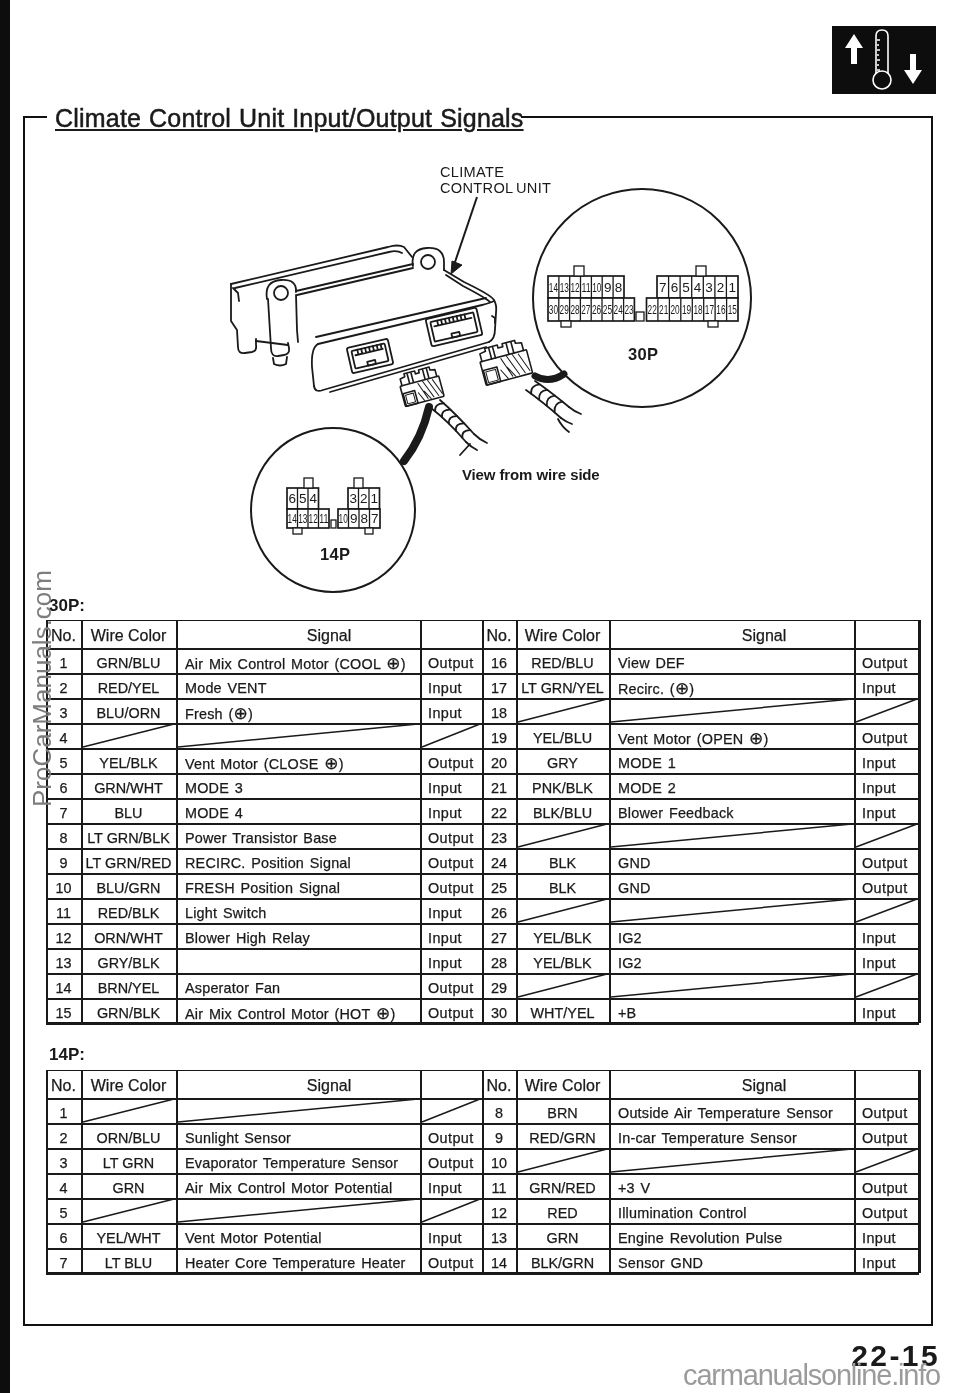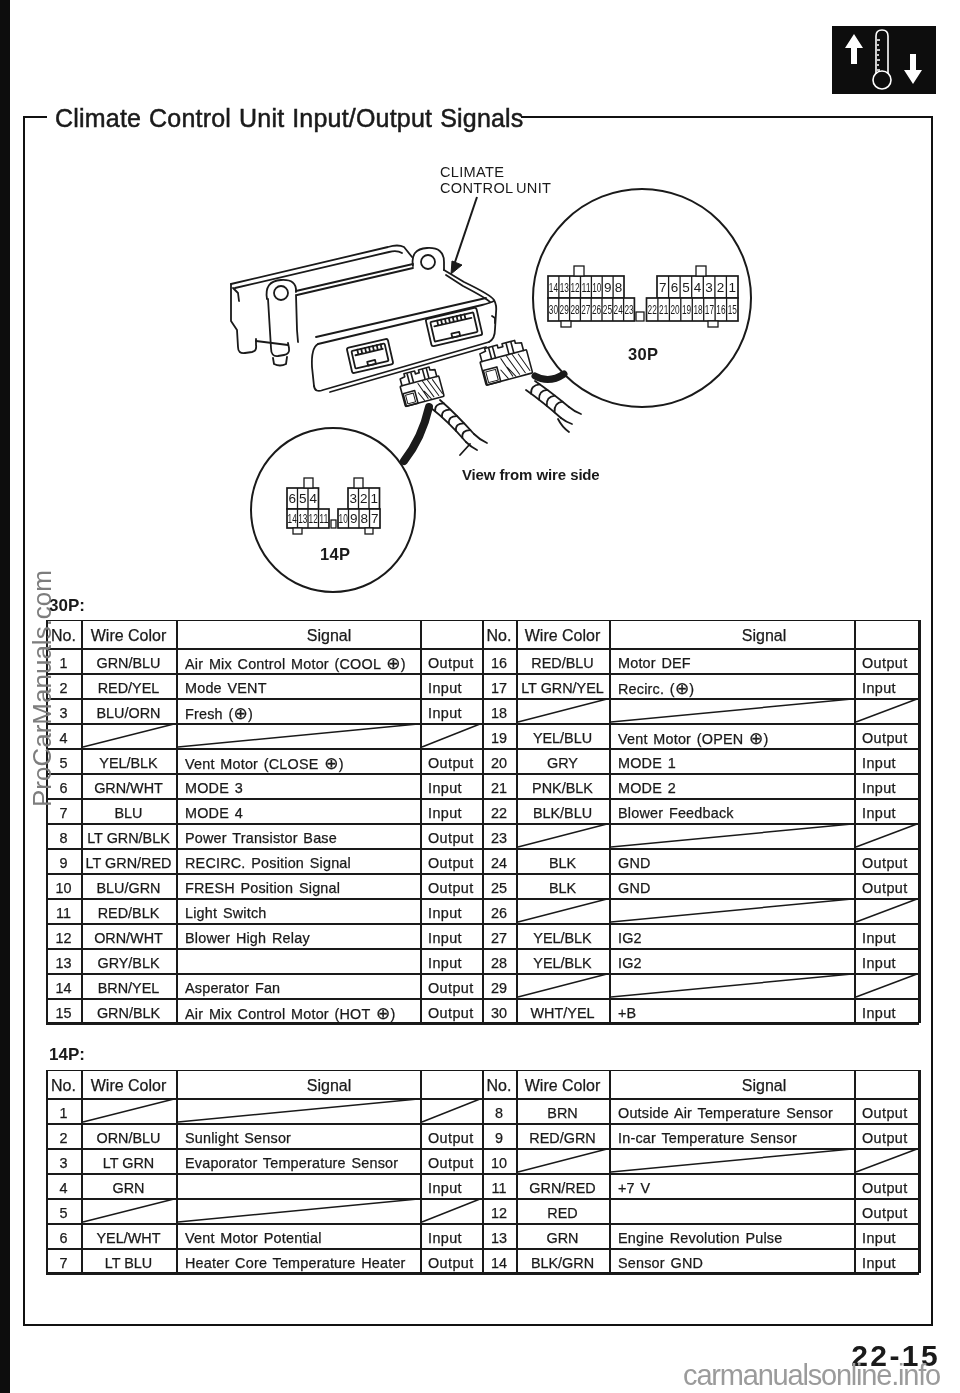--- a/index.html
+++ b/index.html
@@ -18,21 +18,21 @@
 .diag{position:absolute;left:0;top:130px;}
 .lb{fill:#1a1a1a;font-family:"Liberation Sans",sans-serif;-webkit-text-stroke:0.3px #1a1a1a;}
 .cn{fill:#1a1a1a;stroke:none;font-family:"Liberation Sans",sans-serif;}
 .icon{position:absolute;left:832px;top:26px;}
 .k{fill:#fff;}
 </style></head><body>
 
 <div class="abs" style="left:0;top:0;width:10px;height:1393px;background:#0d0d0d"></div>
 <div class="abs" style="left:23px;top:116px;width:906px;height:1206px;border:2.5px solid #111;"></div>
 <div class="abs" style="left:47px;top:104px;width:474px;height:28px;background:#fff;"></div>
-<div class="abs" style="left:55px;top:104px;font-size:25px;letter-spacing:0.2px;word-spacing:0.8px;white-space:nowrap;-webkit-text-stroke:0.5px #1a1a1a;">Climate Control Unit Input/Output Signals</div>
+<div class="abs" style="left:55px;top:104px;font-size:25px;letter-spacing:0.2px;word-spacing:0.8px;white-space:nowrap;text-decoration:underline;-webkit-text-stroke:0.5px #1a1a1a;">Climate Control Unit Input/Output Signals</div>
 <svg class="icon" width="104" height="68" viewBox="0 0 104 68">
     <rect x="0" y="0" width="104" height="68" fill="#0d0d0d"></rect>
     <path d="M 19,38 L 19,22 L 13,22 L 22,8 L 31,22 L 25,22 L 25,38 Z" fill="#fff"></path>
     <g stroke="#fff" stroke-width="1.6" fill="none">
       <circle cx="50" cy="54" r="9"></circle>
       <path d="M 44,48 L 44,10 Q 44,4 50,4 Q 56,4 56,10 L 56,47"></path>
       <path d="M 45,14 h3 M 45,19 h2 M 45,24 h3 M 45,29 h2 M 45,34 h3 M 45,39 h2 M 45,44 h3"></path>
     </g>
     <path d="M 78,28 L 78,44 L 72,44 L 81,58 L 90,44 L 84,44 L 84,28 Z" fill="#fff"></path>
   </svg>
@@ -303,21 +303,21 @@
 <div class="ct cc" style="left:0px;top:353px;width:35px;height:25px;line-height:31px">14</div>
 <div class="ct cc" style="left:35px;top:353px;width:95px;height:25px;line-height:31px">BRN/YEL</div>
 <div class="ct cl" style="left:130px;top:353px;width:244px;height:25px;line-height:31px">Asperator Fan</div>
 <div class="ct ci" style="left:374px;top:353px;width:62px;height:25px;line-height:31px">Output</div>
 <div class="ct cc" style="left:0px;top:378px;width:35px;height:25px;line-height:31px">15</div>
 <div class="ct cc" style="left:35px;top:378px;width:95px;height:25px;line-height:31px">GRN/BLK</div>
 <div class="ct cl" style="left:130px;top:378px;width:244px;height:25px;line-height:31px">Air Mix Control Motor (HOT <span class="op">⊕</span>)</div>
 <div class="ct ci" style="left:374px;top:378px;width:62px;height:25px;line-height:31px">Output</div>
 <div class="ct cc" style="left:436px;top:28px;width:34px;height:25px;line-height:31px">16</div>
 <div class="ct cc" style="left:470px;top:28px;width:93px;height:25px;line-height:31px">RED/BLU</div>
-<div class="ct cl" style="left:563px;top:28px;width:245px;height:25px;line-height:31px">Motor DEF</div>
+<div class="ct cl" style="left:563px;top:28px;width:245px;height:25px;line-height:31px">View DEF</div>
 <div class="ct ci" style="left:808px;top:28px;width:65px;height:25px;line-height:31px">Output</div>
 <div class="ct cc" style="left:436px;top:53px;width:34px;height:25px;line-height:31px">17</div>
 <div class="ct cc" style="left:470px;top:53px;width:93px;height:25px;line-height:31px">LT GRN/YEL</div>
 <div class="ct cl" style="left:563px;top:53px;width:245px;height:25px;line-height:31px">Recirc. (<span class="op">⊕</span>)</div>
 <div class="ct ci" style="left:808px;top:53px;width:65px;height:25px;line-height:31px">Input</div>
 <div class="ct cc" style="left:436px;top:78px;width:34px;height:25px;line-height:31px">18</div>
 <div class="ct cc" style="left:436px;top:103px;width:34px;height:25px;line-height:31px">19</div>
 <div class="ct cc" style="left:470px;top:103px;width:93px;height:25px;line-height:31px">YEL/BLU</div>
 <div class="ct cl" style="left:563px;top:103px;width:271px;height:25px;line-height:31px">Vent Motor (OPEN <span class="op">⊕</span>)</div>
 <div class="ct ci" style="left:808px;top:103px;width:65px;height:25px;line-height:31px">Output</div>
@@ -403,20 +403,21 @@
 <div class="ct cc" style="left:0px;top:53px;width:35px;height:25px;line-height:31px">2</div>
 <div class="ct cc" style="left:35px;top:53px;width:95px;height:25px;line-height:31px">ORN/BLU</div>
 <div class="ct cl" style="left:130px;top:53px;width:244px;height:25px;line-height:31px">Sunlight Sensor</div>
 <div class="ct ci" style="left:374px;top:53px;width:62px;height:25px;line-height:31px">Output</div>
 <div class="ct cc" style="left:0px;top:78px;width:35px;height:25px;line-height:31px">3</div>
 <div class="ct cc" style="left:35px;top:78px;width:95px;height:25px;line-height:31px">LT GRN</div>
 <div class="ct cl" style="left:130px;top:78px;width:228px;height:25px;line-height:31px">Evaporator Temperature Sensor</div>
 <div class="ct ci" style="left:374px;top:78px;width:62px;height:25px;line-height:31px">Output</div>
 <div class="ct cc" style="left:0px;top:103px;width:35px;height:25px;line-height:31px">4</div>
 <div class="ct cc" style="left:35px;top:103px;width:95px;height:25px;line-height:31px">GRN</div>
+<div class="ct cl" style="left:130px;top:103px;width:244px;height:25px;line-height:31px">Air Mix Control Motor Potential</div>
 <div class="ct ci" style="left:374px;top:103px;width:62px;height:25px;line-height:31px">Input</div>
 <div class="ct cc" style="left:0px;top:128px;width:35px;height:25px;line-height:31px">5</div>
 <div class="ct cc" style="left:0px;top:153px;width:35px;height:25px;line-height:31px">6</div>
 <div class="ct cc" style="left:35px;top:153px;width:95px;height:25px;line-height:31px">YEL/WHT</div>
 <div class="ct cl" style="left:130px;top:153px;width:244px;height:25px;line-height:31px">Vent Motor Potential</div>
 <div class="ct ci" style="left:374px;top:153px;width:62px;height:25px;line-height:31px">Input</div>
 <div class="ct cc" style="left:0px;top:178px;width:35px;height:25px;line-height:31px">7</div>
 <div class="ct cc" style="left:35px;top:178px;width:95px;height:25px;line-height:31px">LT BLU</div>
 <div class="ct cl" style="left:130px;top:178px;width:244px;height:25px;line-height:31px">Heater Core Temperature Heater</div>
 <div class="ct ci" style="left:374px;top:178px;width:62px;height:25px;line-height:31px">Output</div>
@@ -424,24 +425,25 @@
 <div class="ct cc" style="left:470px;top:28px;width:93px;height:25px;line-height:31px">BRN</div>
 <div class="ct cl" style="left:563px;top:28px;width:245px;height:25px;line-height:31px">Outside Air Temperature Sensor</div>
 <div class="ct ci" style="left:808px;top:28px;width:65px;height:25px;line-height:31px">Output</div>
 <div class="ct cc" style="left:436px;top:53px;width:34px;height:25px;line-height:31px">9</div>
 <div class="ct cc" style="left:470px;top:53px;width:93px;height:25px;line-height:31px">RED/GRN</div>
 <div class="ct cl" style="left:563px;top:53px;width:245px;height:25px;line-height:31px">In-car Temperature Sensor</div>
 <div class="ct ci" style="left:808px;top:53px;width:65px;height:25px;line-height:31px">Output</div>
 <div class="ct cc" style="left:436px;top:78px;width:34px;height:25px;line-height:31px">10</div>
 <div class="ct cc" style="left:436px;top:103px;width:34px;height:25px;line-height:31px">11</div>
 <div class="ct cc" style="left:470px;top:103px;width:93px;height:25px;line-height:31px">GRN/RED</div>
-<div class="ct cl" style="left:563px;top:103px;width:245px;height:25px;line-height:31px">+7 V</div>
+<div class="ct cl" style="left:563px;top:103px;width:245px;height:25px;line-height:31px">+3 V</div>
 <div class="ct ci" style="left:808px;top:103px;width:65px;height:25px;line-height:31px">Output</div>
 <div class="ct cc" style="left:436px;top:128px;width:34px;height:25px;line-height:31px">12</div>
 <div class="ct cc" style="left:470px;top:128px;width:93px;height:31px;line-height:31px">RED</div>
+<div class="ct cl" style="left:563px;top:128px;width:245px;height:25px;line-height:31px">Illumination Control</div>
 <div class="ct ci" style="left:808px;top:128px;width:65px;height:25px;line-height:31px">Output</div>
 <div class="ct cc" style="left:436px;top:153px;width:34px;height:25px;line-height:31px">13</div>
 <div class="ct cc" style="left:470px;top:153px;width:93px;height:25px;line-height:31px">GRN</div>
 <div class="ct cl" style="left:563px;top:153px;width:292px;height:25px;line-height:31px">Engine Revolution Pulse</div>
 <div class="ct ci" style="left:808px;top:153px;width:65px;height:25px;line-height:31px">Input</div>
 <div class="ct cc" style="left:436px;top:178px;width:34px;height:25px;line-height:31px">14</div>
 <div class="ct cc" style="left:470px;top:178px;width:93px;height:25px;line-height:31px">BLK/GRN</div>
 <div class="ct cl" style="left:563px;top:178px;width:245px;height:25px;line-height:31px">Sensor GND</div>
 <div class="ct ci" style="left:808px;top:178px;width:65px;height:25px;line-height:31px">Input</div>
 <svg class="ov" width="873" height="203" viewBox="0 0 873 203">

